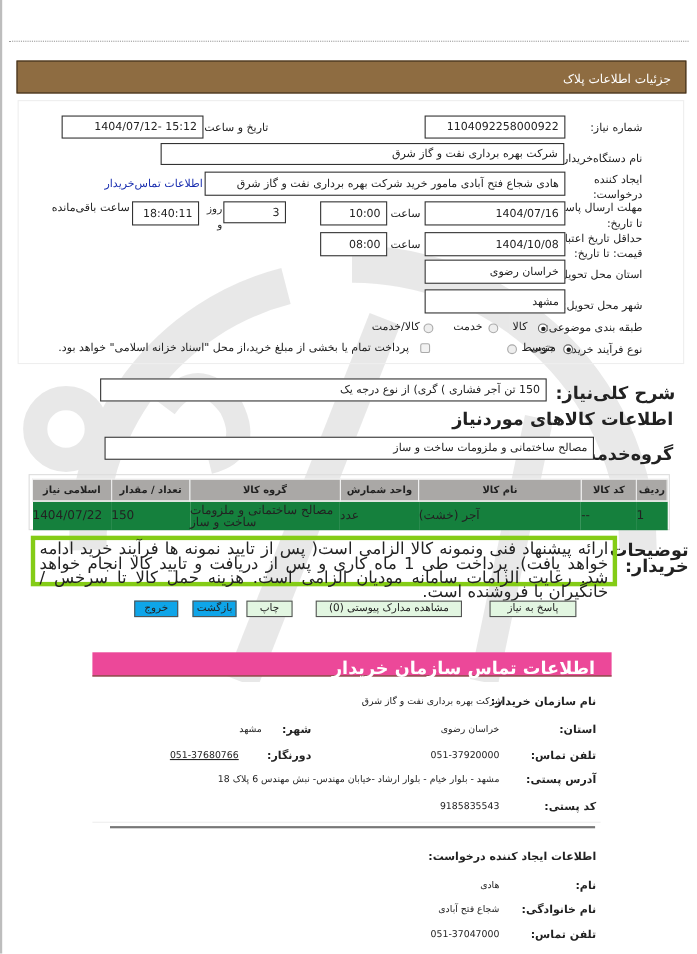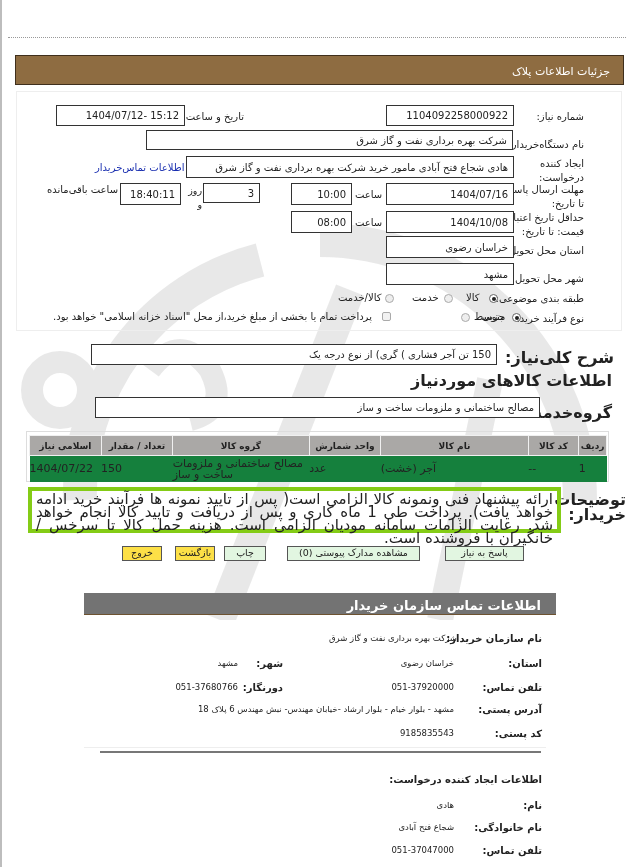--- a/index.html
+++ b/index.html
@@ -27,23 +27,23 @@
 
   table.items { position: absolute; left: 29px; top: 435px; width: 578px; border-collapse: collapse; font-size: 9px; }
   table.items th { background: #aaa8a6; color: #222; font-weight: bold; height: 20px; border: 1px solid #f0f0f0; font-size: 9px; }
   table.items td { background: #15803d; height: 26px; text-align: left; vertical-align: middle; font-size: 11px; }
   .table-frame { position: absolute; left: 26px; top: 431px; width: 583px; height: 51px; border: 1px solid #ddd; }
 
   .desc-box { position: absolute; left: 28px; top: 487px; width: 532px; height: 44px; border: 4px solid #84cc16; font-size: 15px; line-height: 13px; padding: 2px 4px; text-align: justify; }
 
   .btn { position: absolute; height: 15px; border: 1px solid #555; font-size: 9.5px; text-align: center; line-height: 12px; white-space: nowrap; }
   .btn.green { background: #e2f6e1; }
-  .btn.pink { background: #fde047; }
+  .btn.pink { background: #0ea5e9; }
 
-  .contact-header { position: absolute; left: 84px; top: 593px; width: 472px; height: 22px; background: #737373; color: #fff; font-weight: bold; font-size: 13px; padding: 5px 15px 0 0; text-align: right; border-bottom: 1px solid #6d5230; }
+  .contact-header { position: absolute; left: 84px; top: 593px; width: 472px; height: 22px; background: #ec4899; color: #fff; font-weight: bold; font-size: 16px; padding: 5px 15px 0 0; text-align: right; border-bottom: 1px solid #6d5230; }
   .c-lbl { position: absolute; font-size: 10px; font-weight: bold; white-space: nowrap; }
   .c-val { position: absolute; font-size: 8.5px; white-space: nowrap; color: #222; }
   .sep { position: absolute; left: 84px; width: 462px; border-top: 1px solid #eee; }
   .sep.dark { border-top: 2px solid #777; }
 </style>
 </head>
 <body>
 
 <div class="left-rule"></div>
 <div class="dotted-rule"></div>
@@ -162,21 +162,21 @@
 <div class="c-val" style="right:177px; top:633px;">شرکت بهره برداری نفت و گاز شرق</div>
 
 <div class="c-lbl" style="right:92px; top:658px;">استان:</div>
 <div class="c-val" style="right:180px; top:658px;">خراسان رضوی</div>
 <div class="c-lbl" style="right:351px; top:658px;">شهر:</div>
 <div class="c-val" style="right:396px; top:658px;">مشهد</div>
 
 <div class="c-lbl" style="right:92px; top:682px;">تلفن تماس:</div>
 <div class="c-val" style="right:180px; top:682px;">051-37920000</div>
 <div class="c-lbl" style="right:351px; top:682px;">دورنگار:</div>
-<div class="c-val" style="right:396px; top:682px;">051-37680766</div>
+<div class="c-val" style="right:417px; top:682px;text-decoration:underline;">051-37680766</div>
 
 <div class="c-lbl" style="right:92px; top:704px;">آدرس پستی:</div>
 <div class="c-val" style="right:180px; top:704px;">مشهد - بلوار خیام - بلوار ارشاد -خیابان مهندس- نبش مهندس 6 پلاک 18</div>
 
 <div class="c-lbl" style="right:92px; top:728px;">کد پستی:</div>
 <div class="c-val" style="right:180px; top:728px;">9185835543</div>
 
 <div class="sep" style="top:747px;"></div>
 <div class="sep dark" style="top:751px; left:100px; width:441px;"></div>
 

